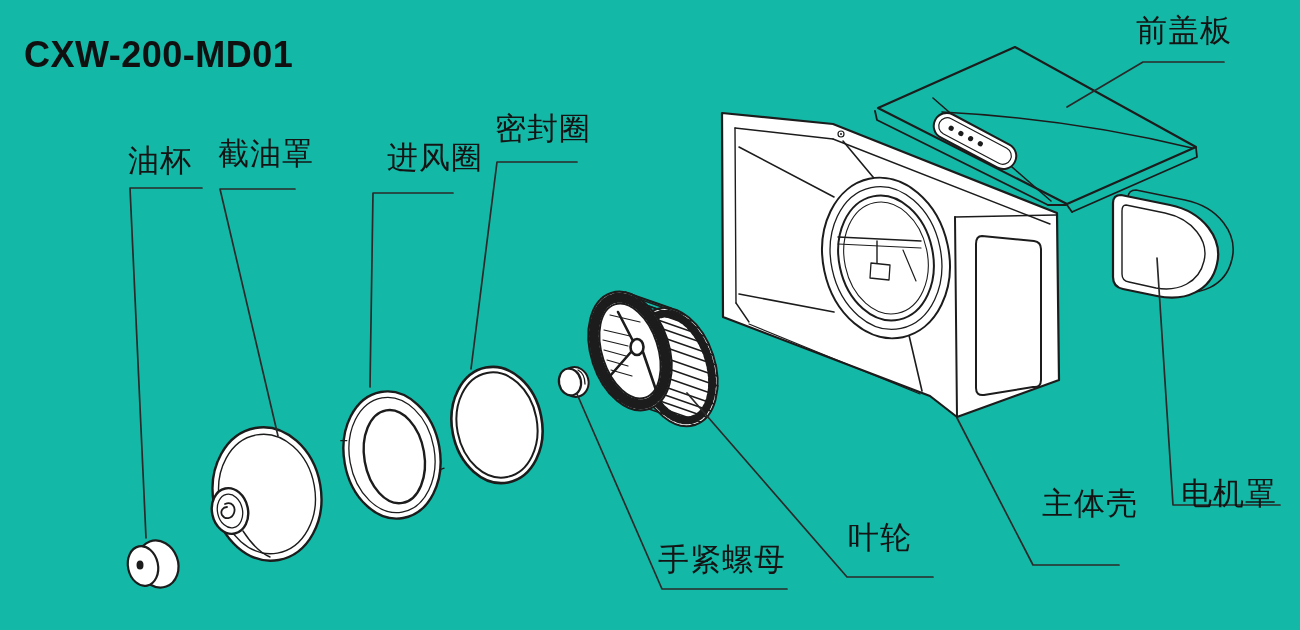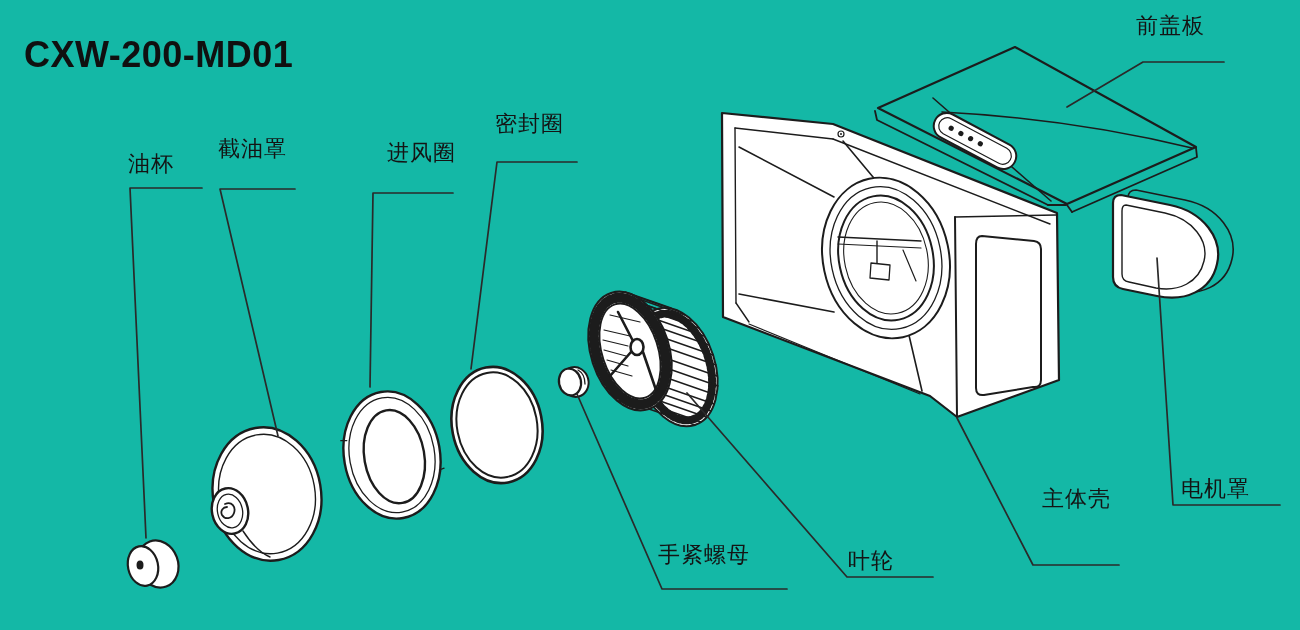--- a/index.html
+++ b/index.html
@@ -9,21 +9,21 @@
     font-family:"Liberation Sans", sans-serif;
     overflow:hidden;
   }
   .stage{
     position:relative;width:1300px;height:630px;
     background:#14b8a6;
   }
   svg.drawing{position:absolute;left:0;top:0;}
   .part-label{
     position:absolute;
-    font-size:22px;
+    font-size:31px;
     color:#141414;
     white-space:nowrap;
     line-height:1.1;
     letter-spacing:1px;
     font-family:"Liberation Sans", sans-serif;
   }
   .model-title{
     position:absolute;
     left:24px;top:34px;
     font-size:36px;
@@ -190,22 +190,22 @@
       <polyline points="577,394 662,589 787,589"></polyline>
       <polyline points="687,393 847,577 933,577"></polyline>
       <polyline points="957,418 1033,565 1119,565"></polyline>
       <polyline points="1224,62 1143,62 1067,107"></polyline>
       <polyline points="1157,258 1173,505 1280,505"></polyline>
     </g>
   </svg>
 
   <div class="model-title">CXW-200-MD01</div>
 
-  <div class="part-label" style="left:128px;top:152px;font-family:Liberation Serif, serif;">油杯</div>
+  <div class="part-label" style="left:128px;top:144px;font-family:Liberation Serif, serif;">油杯</div>
   <div class="part-label" style="left:218px;top:137px;">截油罩</div>
   <div class="part-label" style="left:387px;top:141px;">进风圈</div>
   <div class="part-label" style="left:495px;top:112px;text-align:right;">密封圈</div>
   <div class="part-label" style="left:658px;top:543px;">手紧螺母</div>
-  <div class="part-label" style="left:848px;top:549px;text-align:center;">叶轮</div>
+  <div class="part-label" style="left:848px;top:521px;text-align:center;">叶轮</div>
   <div class="part-label" style="left:1042px;top:487px;">主体壳</div>
   <div class="part-label" style="left:1136px;top:14px;">前盖板</div>
   <div class="part-label" style="left:1181px;top:477px;">电机罩</div>
 </div>
 
 </body></html>

